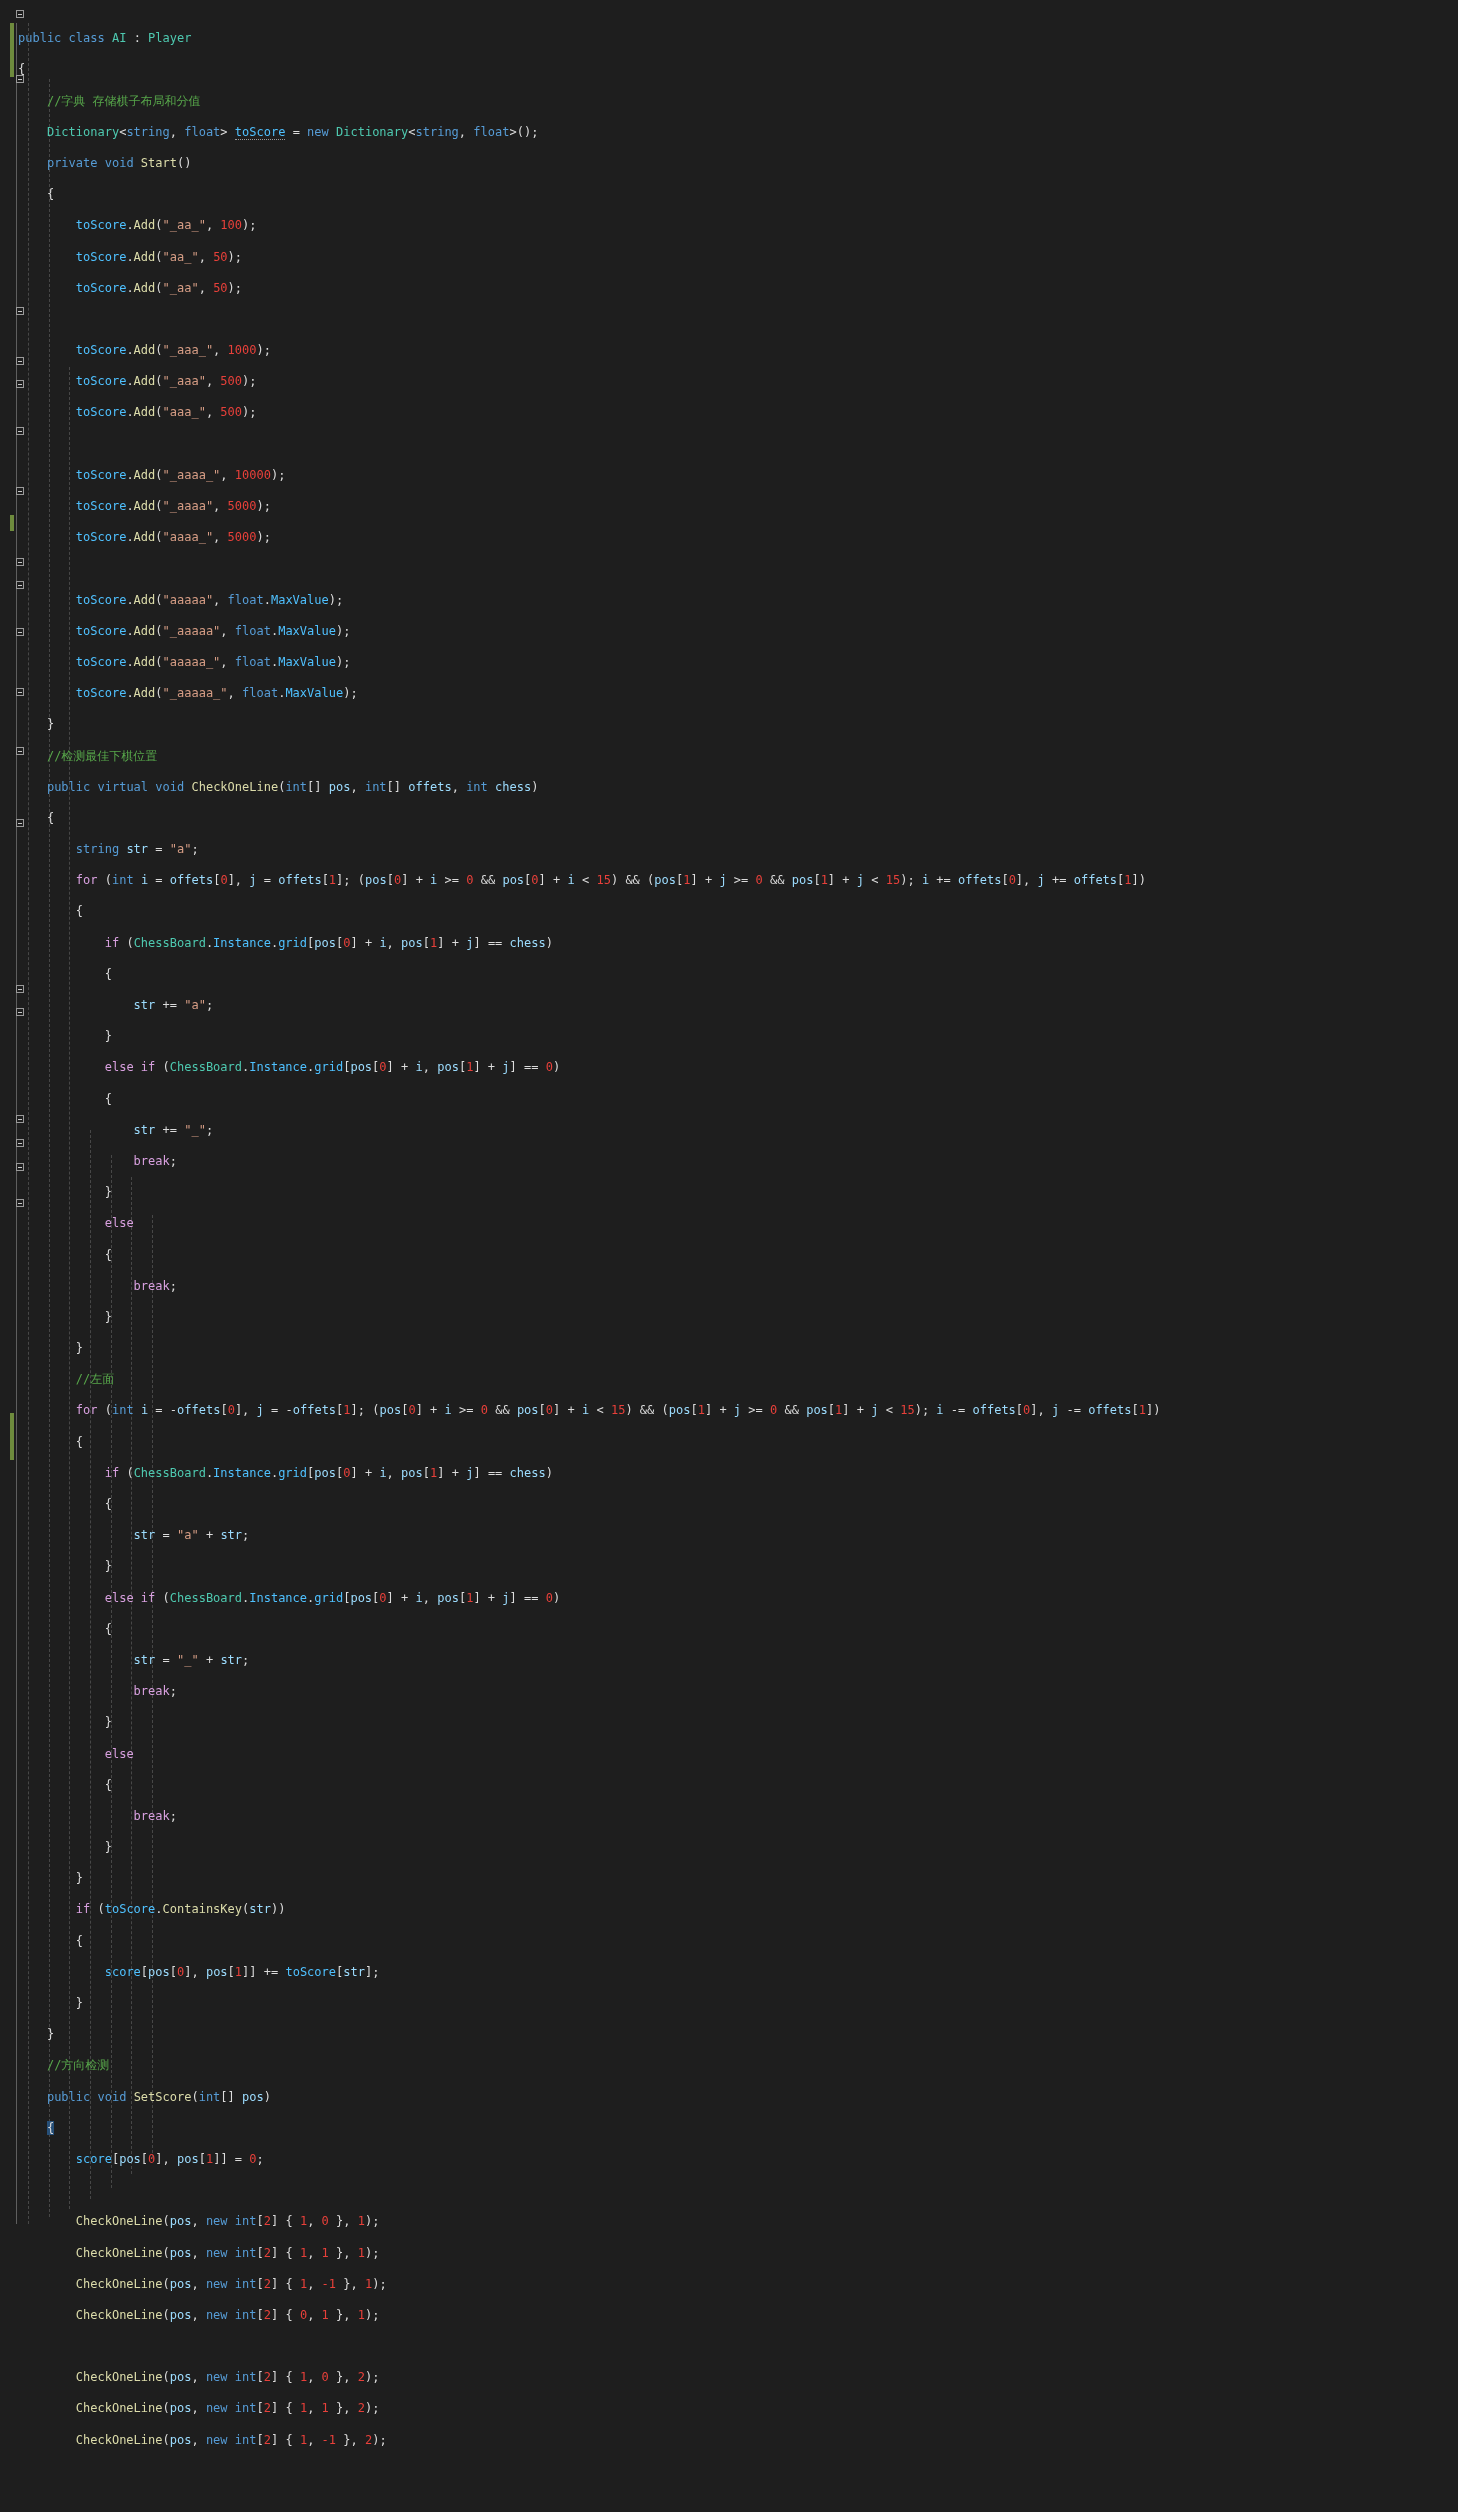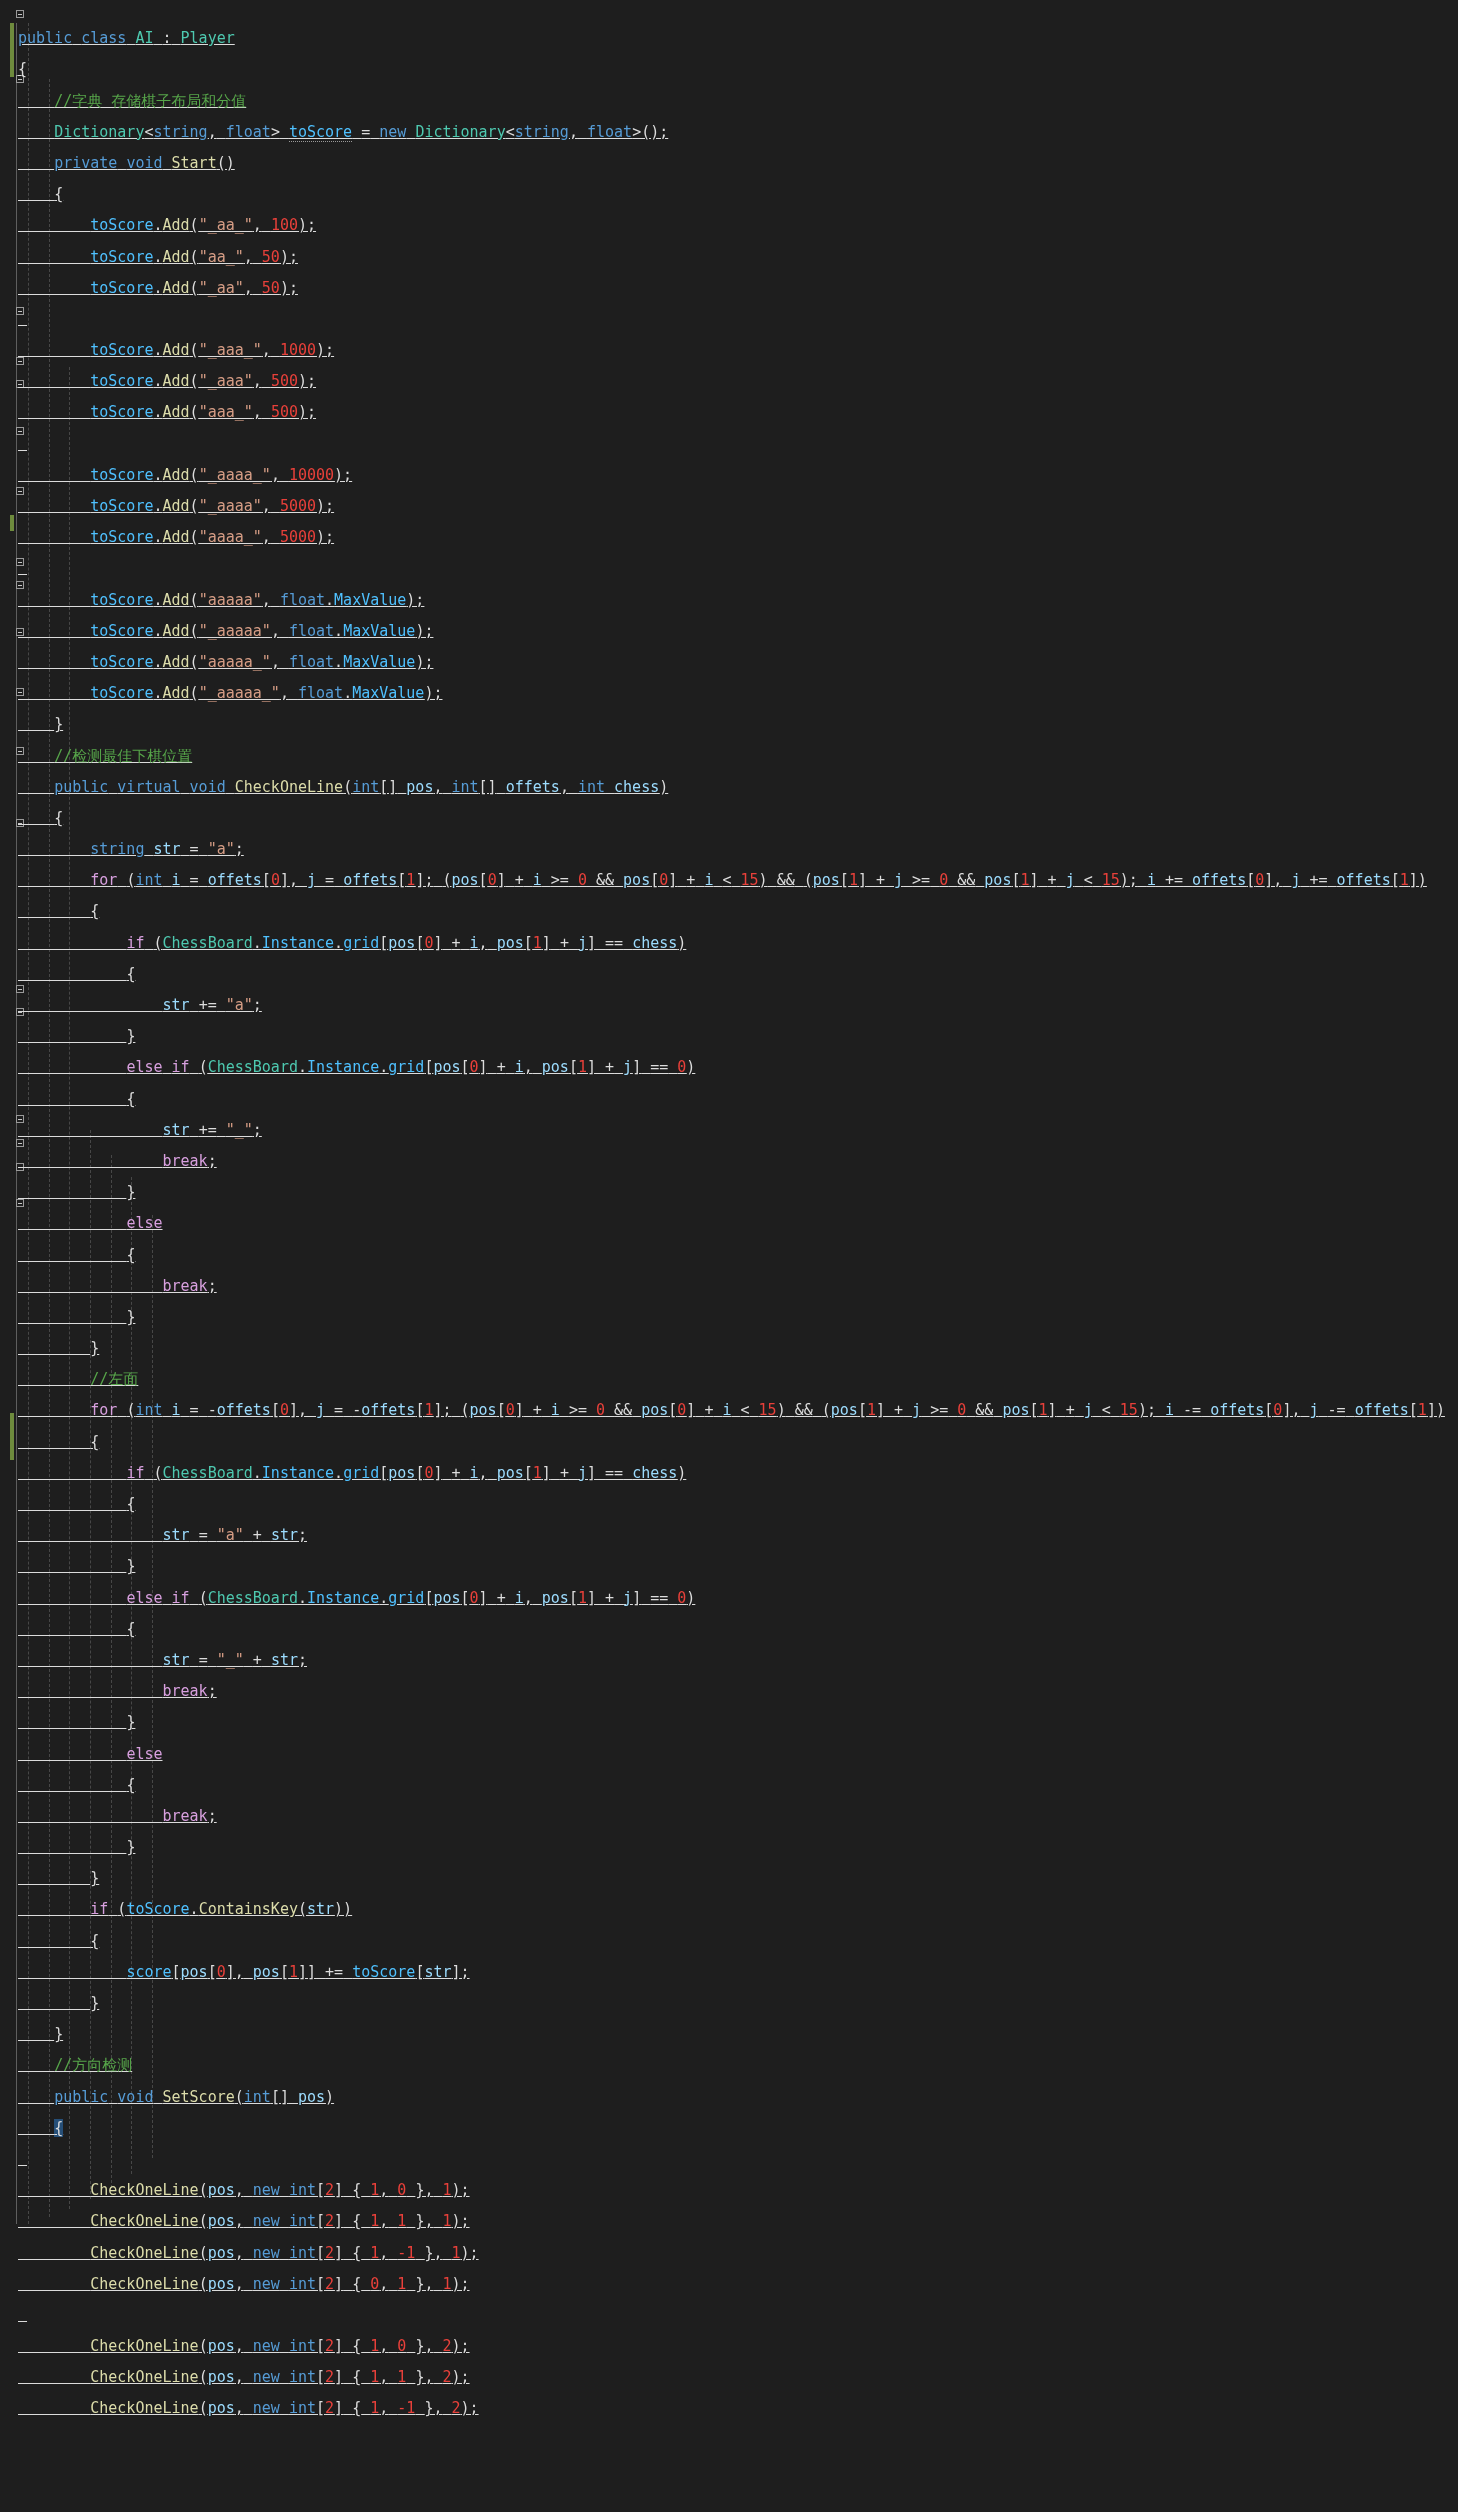--- a/index.html
+++ b/index.html
@@ -18,25 +18,24 @@
   .glyph-margin{
     position:absolute;left:0;top:0;width:10px;height:100%;
     background:#1e1e1e;
   }
   .change-bar{
     position:absolute;left:10px;width:3.6px;background:#6e8b3d;
   }
   
   .code{
     position:absolute;left:0;top:0;width:100%;height:100%;
-    font-size:15px;
+    font-size:12px;
     line-height:15.6px;
     white-space:pre;
     letter-spacing:0px;
-    text-decoration:underline;
   }
   .ln{
     position:relative;
     height:15.6px;
     padding-left:18px;
     box-sizing:border-box;
   }
   
   .kw   {color:#569cd6;}   
   .ctl  {color:#d8a0df;}   
@@ -177,20 +176,21 @@
 <div class="ln">            <span class="pun">}</span></div>
 <div class="ln">        <span class="pun">}</span></div>
 <div class="ln">        <span class="ctl">if</span> <span class="pun">(</span><span class="mem">toScore</span><span class="pun">.</span><span class="mth">ContainsKey</span><span class="pun">(</span><span class="fld">str</span><span class="pun">))</span></div>
 <div class="ln">        <span class="pun">{</span></div>
 <div class="ln">            <span class="mem">score</span><span class="pun">[</span><span class="fld">pos</span><span class="pun">[</span><span class="red">0</span><span class="pun">],</span> <span class="fld">pos</span><span class="pun">[</span><span class="red">1</span><span class="pun">]]</span> <span class="op">+=</span> <span class="mem">toScore</span><span class="pun">[</span><span class="fld">str</span><span class="pun">];</span></div>
 <div class="ln">        <span class="pun">}</span></div>
 <div class="ln">    <span class="pun">}</span></div>
 <div class="ln">    <span class="cmt">//方向检测</span></div>
 <div class="ln">    <span class="kw">public</span> <span class="kw">void</span> <span class="mth">SetScore</span><span class="pun">(</span><span class="kw">int</span><span class="pun">[]</span> <span class="fld">pos</span><span class="pun">)</span></div>
 <div class="ln">    <span class="brace-hl">{</span></div>
+<div class="ln">        <span class="mem">score</span><span class="pun">[</span><span class="fld">pos</span><span class="pun">[</span><span class="red">0</span><span class="pun">],</span> <span class="fld">pos</span><span class="pun">[</span><span class="red">1</span><span class="pun">]]</span> <span class="op">=</span> <span class="red">0</span><span class="pun">;</span></div>
 <div class="ln"> </div>
 <div class="ln">        <span class="mth">CheckOneLine</span><span class="pun">(</span><span class="fld">pos</span><span class="pun">,</span> <span class="kw">new</span> <span class="kw">int</span><span class="pun">[</span><span class="red">2</span><span class="pun">]</span> <span class="pun">{</span> <span class="red">1</span><span class="pun">,</span> <span class="red">0</span> <span class="pun">},</span> <span class="red">1</span><span class="pun">);</span></div>
 <div class="ln">        <span class="mth">CheckOneLine</span><span class="pun">(</span><span class="fld">pos</span><span class="pun">,</span> <span class="kw">new</span> <span class="kw">int</span><span class="pun">[</span><span class="red">2</span><span class="pun">]</span> <span class="pun">{</span> <span class="red">1</span><span class="pun">,</span> <span class="red">1</span> <span class="pun">},</span> <span class="red">1</span><span class="pun">);</span></div>
 <div class="ln">        <span class="mth">CheckOneLine</span><span class="pun">(</span><span class="fld">pos</span><span class="pun">,</span> <span class="kw">new</span> <span class="kw">int</span><span class="pun">[</span><span class="red">2</span><span class="pun">]</span> <span class="pun">{</span> <span class="red">1</span><span class="pun">,</span> <span class="red">-1</span> <span class="pun">},</span> <span class="red">1</span><span class="pun">);</span></div>
 <div class="ln">        <span class="mth">CheckOneLine</span><span class="pun">(</span><span class="fld">pos</span><span class="pun">,</span> <span class="kw">new</span> <span class="kw">int</span><span class="pun">[</span><span class="red">2</span><span class="pun">]</span> <span class="pun">{</span> <span class="red">0</span><span class="pun">,</span> <span class="red">1</span> <span class="pun">},</span> <span class="red">1</span><span class="pun">);</span></div>
 <div class="ln"> </div>
 <div class="ln">        <span class="mth">CheckOneLine</span><span class="pun">(</span><span class="fld">pos</span><span class="pun">,</span> <span class="kw">new</span> <span class="kw">int</span><span class="pun">[</span><span class="red">2</span><span class="pun">]</span> <span class="pun">{</span> <span class="red">1</span><span class="pun">,</span> <span class="red">0</span> <span class="pun">},</span> <span class="red">2</span><span class="pun">);</span></div>
 <div class="ln">        <span class="mth">CheckOneLine</span><span class="pun">(</span><span class="fld">pos</span><span class="pun">,</span> <span class="kw">new</span> <span class="kw">int</span><span class="pun">[</span><span class="red">2</span><span class="pun">]</span> <span class="pun">{</span> <span class="red">1</span><span class="pun">,</span> <span class="red">1</span> <span class="pun">},</span> <span class="red">2</span><span class="pun">);</span></div>
 <div class="ln">        <span class="mth">CheckOneLine</span><span class="pun">(</span><span class="fld">pos</span><span class="pun">,</span> <span class="kw">new</span> <span class="kw">int</span><span class="pun">[</span><span class="red">2</span><span class="pun">]</span> <span class="pun">{</span> <span class="red">1</span><span class="pun">,</span> <span class="red">-1</span> <span class="pun">},</span> <span class="red">2</span><span class="pun">);</span></div>
 

